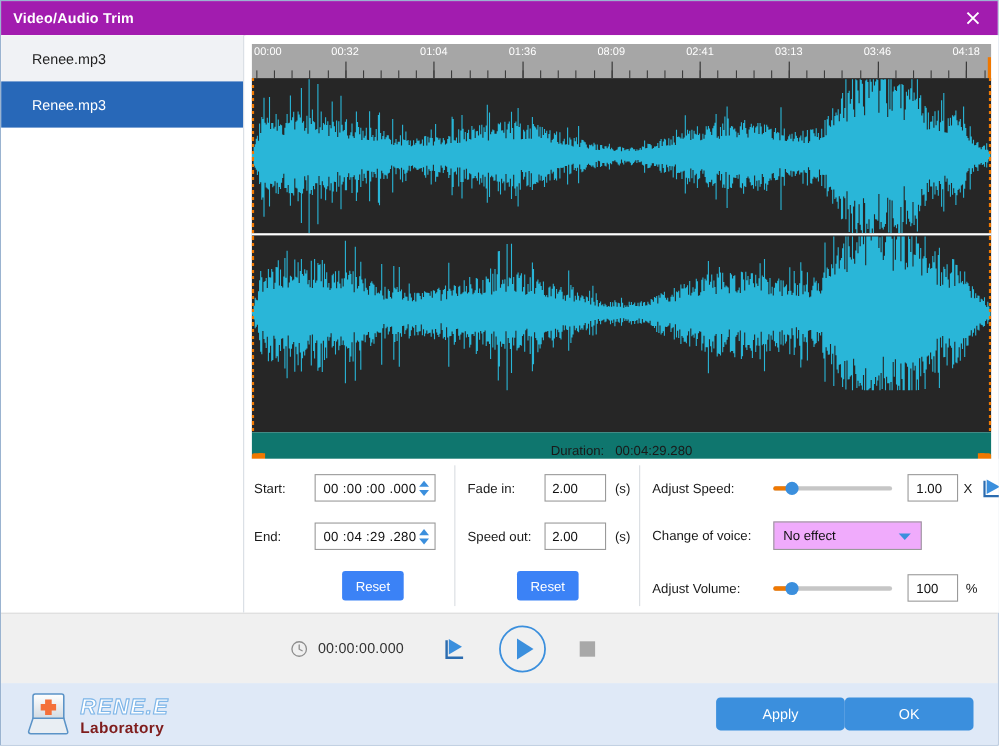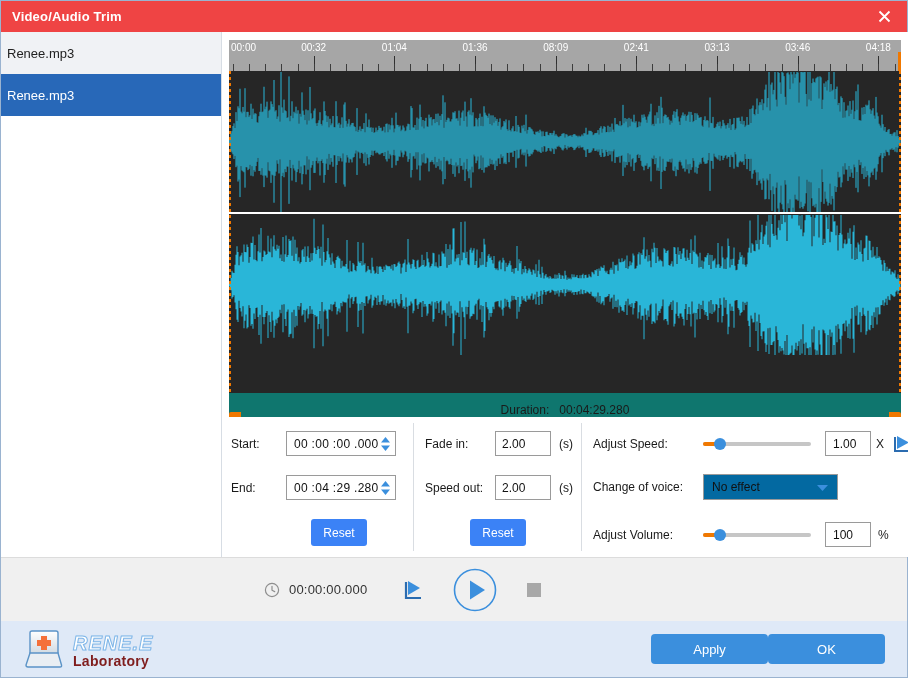--- a/index.html
+++ b/index.html
@@ -12,21 +12,21 @@
   #app {
     position: relative;
     width: 908px; height: 678px;
     border: 1px solid #9ab3d0;
     background: #ffffff;
   }
 
   
   .titlebar {
     position: absolute; left: 0; top: 0; width: 906px; height: 31px;
-    background: #ef4444;
+    background: #a21caf;
     display: flex; align-items: center;
   }
   .titlebar-text {
     color: #ffffff; font-size: 13px; font-weight: bold;
     margin-left: 11px; letter-spacing: .2px;
   }
   .close-btn {
     position: absolute; right: 0; top: 0; width: 46px; height: 31px;
     display: flex; align-items: center; justify-content: center;
     cursor: pointer;
@@ -35,21 +35,21 @@
 
   
   .sidebar {
     position: absolute; left: 0; top: 31px; width: 221px; height: 525px;
     background: #ffffff;
     border-right: 1px solid #d7dde4;
     overflow: hidden;
   }
   .file-item {
     height: 42px; display: flex; align-items: center;
-    padding-left: 6px; font-size: 13px; color: #222;
+    padding-left: 28px; font-size: 13px; color: #222;
     cursor: pointer;
   }
   .file-item.alt { background: #f0f2f5; }
   .file-item.selected { background: #2868b8; color: #ffffff; }
 
   
   .editor {
     position: absolute; left: 222px; top: 31px;
     width: 685px; height: 525px; background: #ffffff;
   }
@@ -166,21 +166,21 @@
   }
 
   .numbox {
     width: 42px; height: 25px; border: 1px solid #9a9a9a; background: #ffffff;
     display: flex; align-items: center; justify-content: center;
     font-size: 12px; color: #111;
   }
   .numbox.wide { width: 46px; justify-content: flex-start; padding-left: 7px; }
 
   .dropdown {
-    width: 135px; height: 26px; border: 1px solid #9a9a9a; background: #0369a1;
+    width: 135px; height: 26px; border: 1px solid #9a9a9a; background: #f0abfc;
     display: flex; align-items: center; justify-content: space-between;
     padding: 0 8px 0 8px; font-size: 12px; color: #111; cursor: pointer;
   }
 
   
   .playbar {
     position: absolute; left: 0; top: 556px; width: 906px; height: 64px;
     background: #f0f0f0; border-top: 1px solid #dcdcdc;
     display: flex; align-items: center;
   }

